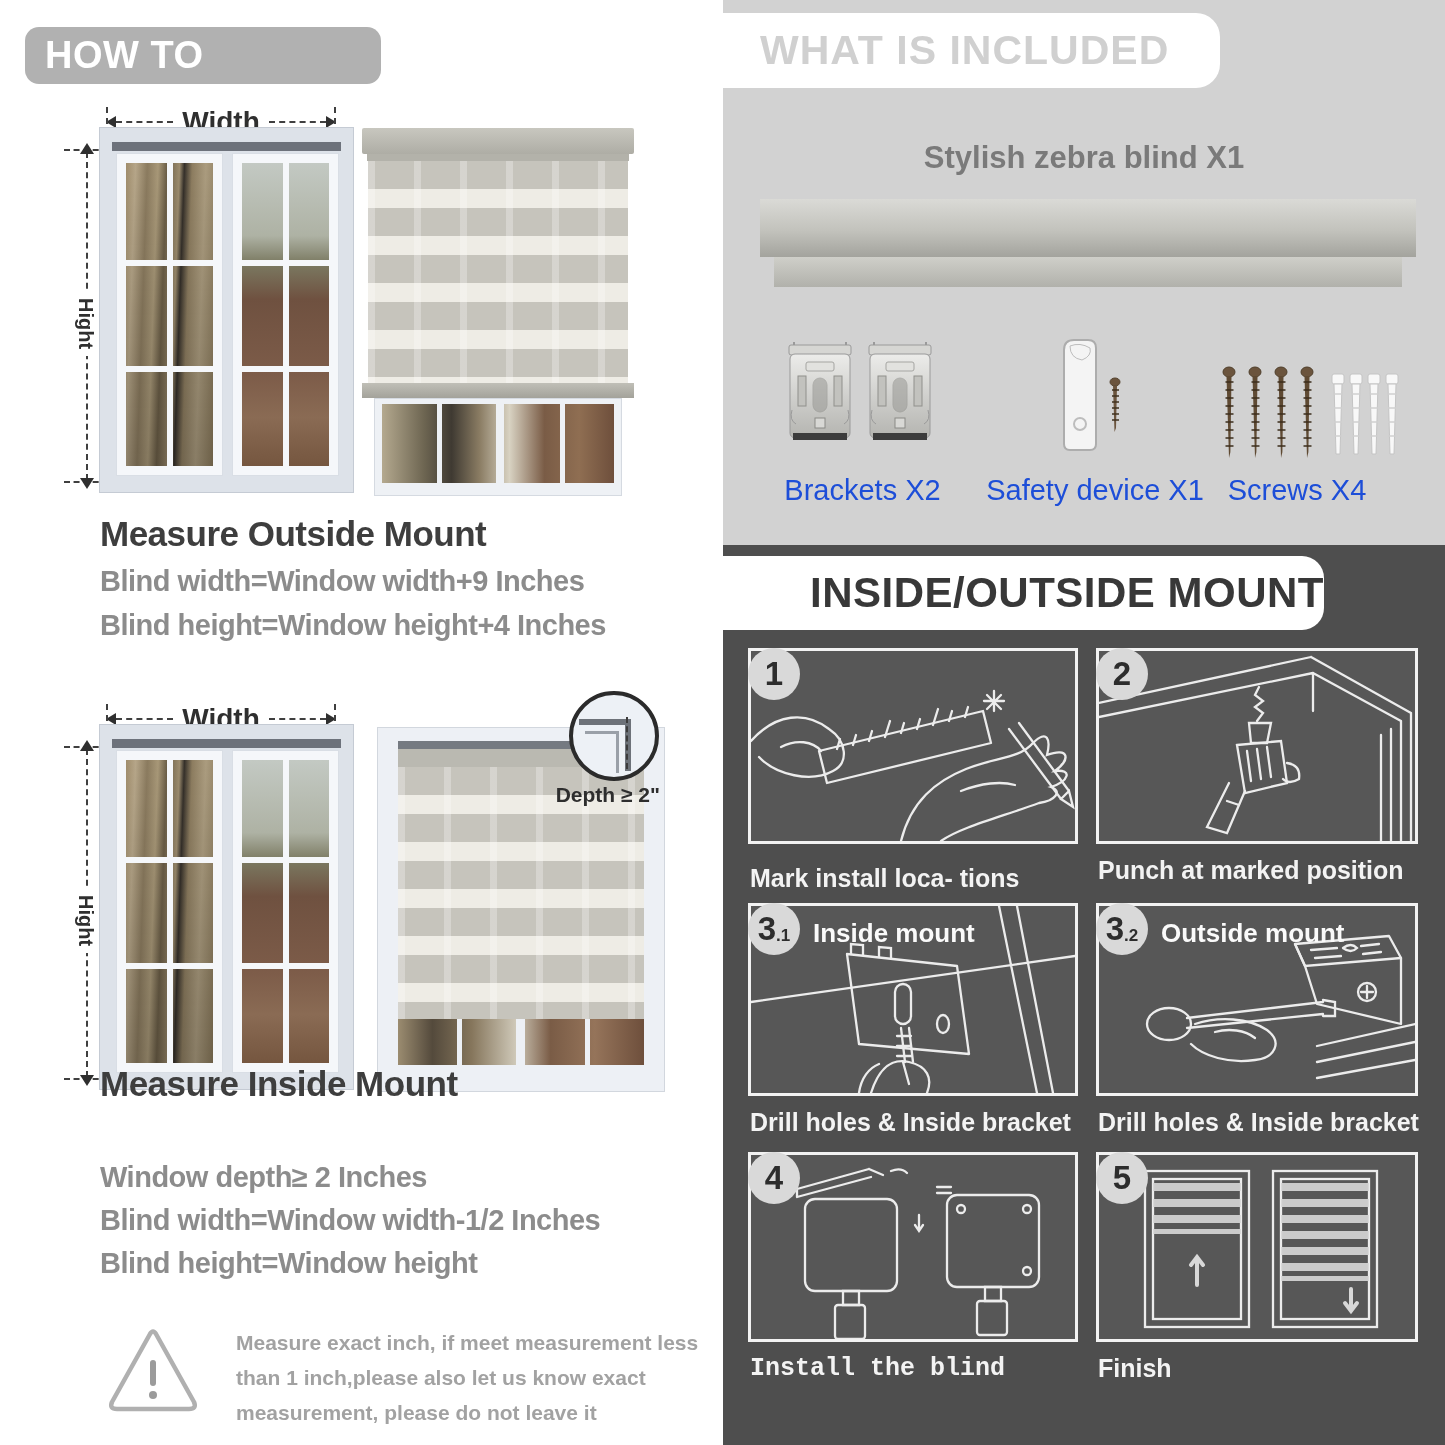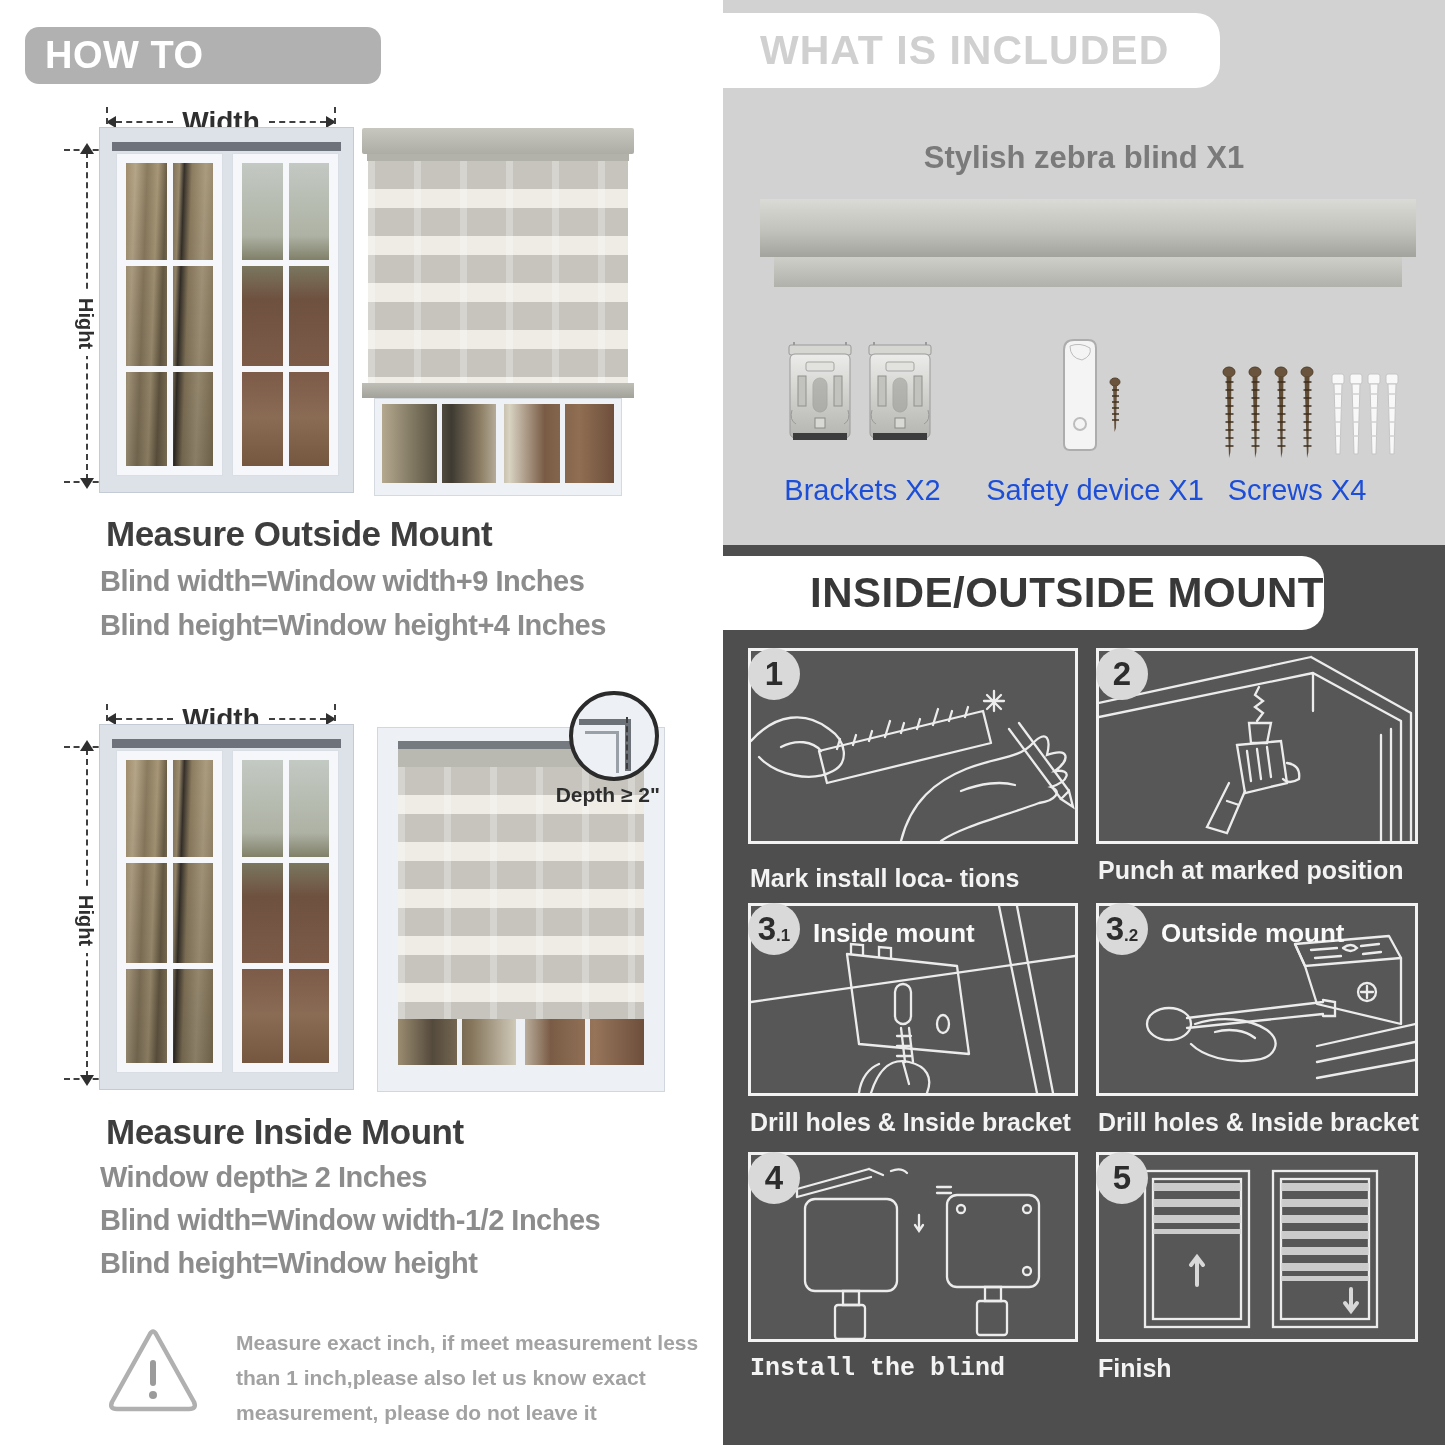--- a/index.html
+++ b/index.html
@@ -51,21 +51,21 @@
   .b2-cas{position:absolute;left:20px;right:20px;top:21px;height:18px;background:#bab9b1;}
   .b2-fab{position:absolute;left:20px;right:20px;top:39px;height:252px;}
   .b2-low{position:absolute;left:20px;right:20px;top:291px;height:46px;background:linear-gradient(90deg,#9b8c70 0%,#544a3c 14%,#86765c 30%,#cfc9b9 48%,#7a5c46 62%,#95745a 80%,#6e4f3c 100%);}
   .b2-low .m{position:absolute;top:0;bottom:0;width:5px;background:#edf0f5;}
   .magnifier{width:90px;height:90px;border:4px solid #2b2b2b;border-radius:50%;background:#edf1f6;box-sizing:border-box;overflow:hidden;}
   .magnifier .l1{position:absolute;left:6px;top:24px;right:24px;bottom:6px;border-top:6px solid #6d7279;border-right:6px solid #6d7279;}
   .magnifier .l2{position:absolute;left:12px;top:36px;right:36px;bottom:4px;border-top:3px solid #9aa0a8;border-right:3px solid #9aa0a8;}
   .magnifier .dl{position:absolute;right:27px;top:22px;bottom:8px;border-right:2px dashed #3c3c3c;}
   .depth-lbl{font-size:21px;font-weight:bold;color:#2e2e2e;}
   
-  .sec-title{font-size:35px;font-weight:bold;color:#3e3e3e;letter-spacing:-.5px;white-space:nowrap;margin-left:6px;}
+  .sec-title{font-size:35px;font-weight:bold;color:#3e3e3e;letter-spacing:-.5px;white-space:nowrap;}
   .sec-line{font-size:29px;font-weight:bold;color:#8c8c8c;letter-spacing:-.5px;white-space:nowrap;}
   .note-line{font-size:21px;font-weight:bold;color:#a2a2a2;line-height:35px;white-space:nowrap;}
   
   .panel-light{left:723px;top:0;width:722px;height:545px;background:#d2d2d2;}
   .banner1{left:723px;top:13px;width:497px;height:75px;background:#ffffff;border-radius:0 24px 24px 0;
     color:#d0d0d0;font-size:41px;font-weight:bold;line-height:75px;padding-left:37px;letter-spacing:1px;box-sizing:border-box;}
   .blind-lbl{left:723px;top:140px;width:722px;text-align:center;font-size:31px;font-weight:bold;color:#7a7a7a;}
   .railbar{left:760px;top:199px;width:656px;height:58px;background:linear-gradient(180deg,#dadad6 0%,#c2c2bc 55%,#a3a39d 100%);}
   .railbar2{left:774px;top:257px;width:628px;height:30px;background:linear-gradient(180deg,#cfcfc9 0%,#b1b1ab 100%);}
   .inc-lbl{top:466px;font-size:29px;font-weight:normal;color:#1d4ed8;text-align:center;white-space:nowrap;margin-top:8px;}
@@ -179,21 +179,21 @@
       <i class="m" style="left:76%;"></i>
   </div>
 </div>
 <div class="abs magnifier" style="left:569px;top:691px;">
   <span class="l1"></span>
   <span class="l2"></span>
   <span class="dl"></span>
 </div>
 <div class="abs depth-lbl" style="left:540px;top:783px;width:120px;text-align:right;">Depth ≥ 2"</div>
 
-<div class="abs sec-title" style="left:100px;top:1112px;">Measure Inside Mount</div>
+<div class="abs sec-title" style="left:100px;top:1064px;">Measure Inside Mount</div>
 <div class="abs sec-line" style="left:100px;top:1161px;">Window depth≥ 2 Inches</div>
 <div class="abs sec-line" style="left:100px;top:1204px;">Blind width=Window width-1/2 Inches</div>
 <div class="abs sec-line" style="left:100px;top:1247px;">Blind height=Window height</div>
 
 <svg class="abs" style="left:103px;top:1322px;" width="100" height="100" viewBox="0 0 100 100">
   <path d="M47 12 Q50 7 53 12 L91 80 Q94 87 86 87 L14 87 Q6 87 9 80 Z" fill="none" stroke="#b0b0b0" stroke-width="4.5" stroke-linejoin="round"></path>
   <rect x="47" y="38" width="6" height="26" rx="3" fill="#9b9b9b"></rect>
   <circle cx="50" cy="73" r="4" fill="#9b9b9b"></circle>
 </svg>
 <div class="abs note-line" style="left:236px;top:1325px;">Measure exact inch, if meet measurement less</div>

